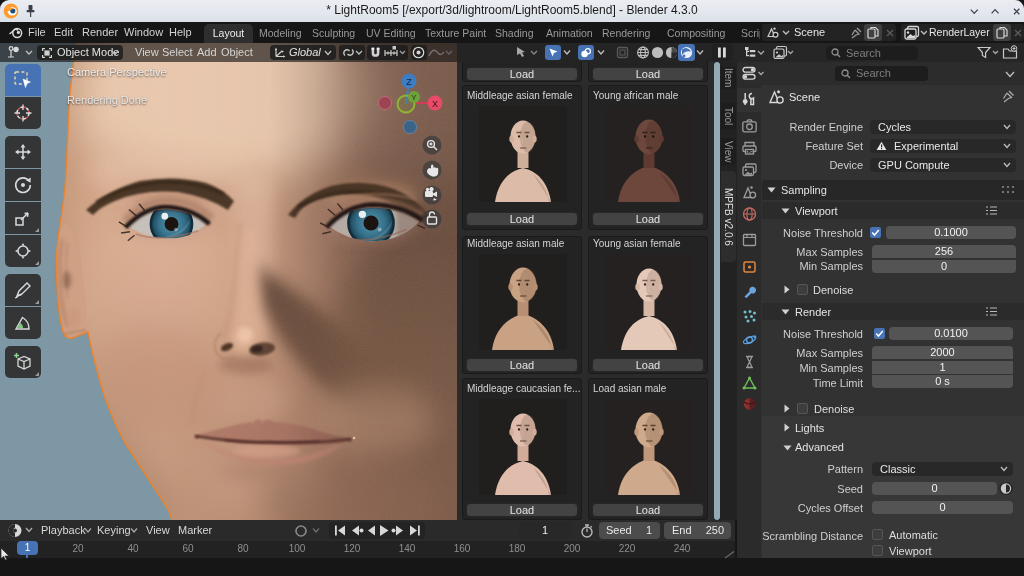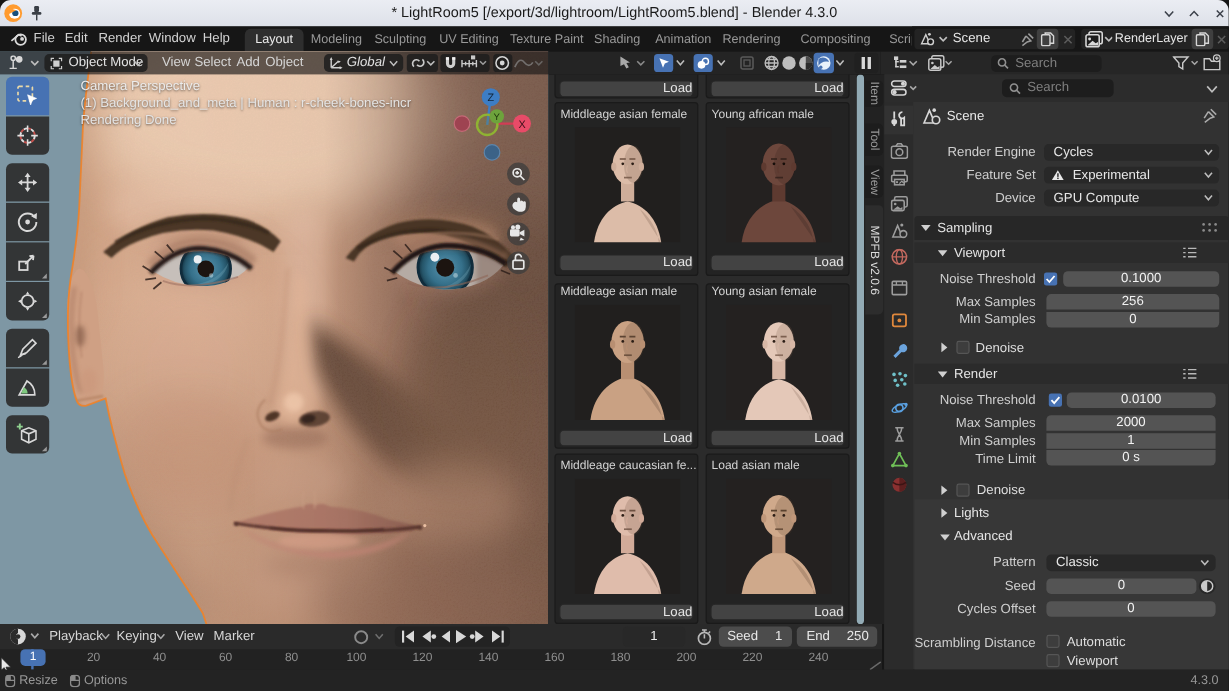--- a/index.html
+++ b/index.html
@@ -28,21 +28,21 @@
 .pfield{position:absolute;background:#545454;border-radius:4px;color:#f2f2f2;text-align:center;line-height:13px;font-size:11px;}
 .pdrop{position:absolute;background:#282828;border-radius:4px;color:#e8e8e8;line-height:14px;font-size:11px;padding-left:8px;}
 
 #sidebar{left:457px;top:62px;width:257px;height:458px;background:#2b2b2b;overflow:hidden;}
 #sscroll{left:714px;top:62px;width:6px;height:458px;background:#93abb5;border-radius:3px;}
 #stabs{left:720px;top:62px;width:17px;height:458px;background:#222222;}
 .sstab{position:absolute;left:1px;width:15px;background:#1d1d1d;color:#9b9b9b;border-radius:0 4px 4px 0;writing-mode:vertical-rl;text-align:center;font-size:10px;}
 .sstab.active{background:#2d2d2d;color:#dcdcdc;}
 .card{position:absolute;background:#232323;border:1px solid #1a1a1a;border-radius:3px;}
 .cardtitle{position:absolute;color:#d4d4d4;font-size:10px;}
-.loadbtn{position:absolute;background:#434343;border:1px solid #272727;border-radius:4px;color:#e4e4e4;font-size:11px;text-align:right;line-height:12px;height:14px;width:112px;}
+.loadbtn{position:absolute;background:#434343;border:1px solid #272727;border-radius:4px;color:#e4e4e4;font-size:11px;text-align:center;line-height:12px;height:14px;width:112px;}
 
 #timeline{left:0;top:520px;width:735px;height:38px;background:#2a2a2a;}
 #tlruler{position:absolute;left:0;top:21px;width:735px;height:17px;background:#222222;}
 .tnum{position:absolute;top:2px;color:#8f8f8f;font-size:10px;transform:translateX(-50%);}
 .tltext{position:absolute;top:4px;font-size:11px;color:#d8d8d8;}
 
 #statusbar{left:0;top:558px;width:1024px;height:18px;background:#232323;color:#989898;font-size:10.5px;}
 .tb{position:absolute;left:0;width:36px;height:32px;background:rgba(44,44,44,0.92);display:flex;align-items:center;justify-content:center;}
 .tb .corner{position:absolute;right:2px;bottom:2px;width:0;height:0;border-left:4px solid transparent;border-bottom:4px solid #9a9a9a;}
 </style></head>
@@ -364,21 +364,20 @@
       <svg width="22" height="22" viewBox="0 0 22 22">
             <path d="M6,8 L12,5.5 L18,8 L18,15 L12,18 L6,15 Z" fill="none" stroke="#d9d9d9" stroke-width="1.3"></path>
             <path d="M6,8 L12,10.5 L18,8 M12,10.5 V18" fill="none" stroke="#d9d9d9" stroke-width="1.3"></path>
             <path d="M4.5,2 V7 M2,4.5 H7" stroke="#8fd18f" stroke-width="1.6"></path>
           </svg>
       <div class="corner"></div>
     </div>
   </div>
 
   <div class="abs" style="left:67px;top:23px;font-size:11px;color:#ececec;text-shadow:0 1px 2px rgba(0,0,0,0.6);white-space:nowrap">Camera Perspective</div>
-  <div class="abs" style="left:67px;top:37px;font-size:11px;color:#e4e4e4;text-shadow:0 1px 2px rgba(0,0,0,0.6);white-space:nowrap">(1) Background_and_meta | Human : r-cheek-bones-incr</div>
   <div class="abs" style="left:67px;top:51px;font-size:11px;color:#e4e4e4;text-shadow:0 1px 2px rgba(0,0,0,0.6);white-space:nowrap">Rendering Done</div>
 
   <svg class="abs" style="left:375px;top:25px" width="75" height="165" viewBox="0 0 75 165">
     <line x1="34" y1="13" x2="31" y2="36" stroke="#3d7dc4" stroke-width="2"></line>
     <line x1="39" y1="35" x2="53" y2="35" stroke="#d23c55" stroke-width="2"></line>
     <circle cx="34" cy="13" r="7.5" fill="#3d7dc4"></circle>
         <text x="34" y="16.5" font-size="9" fill="#0f2438" text-anchor="middle" font-family="Liberation Sans">Z</text>
     <circle cx="60" cy="35" r="7.5" fill="#e84b68"></circle>
         <text x="60" y="38.5" font-size="9" fill="#3c0f18" text-anchor="middle" font-family="Liberation Sans">X</text>
     <circle cx="10" cy="35" r="6.5" fill="#9e4351" stroke="#c46a77" stroke-width="1"></circle>
@@ -1003,27 +1002,12 @@
       <span class="abs" style="left:26px;top:0;width:2px;height:17px;background:#4772b3"></span>
       <span class="abs" style="left:17px;top:0px;width:21px;height:14px;background:#4772b3;border-radius:4px;color:#fff;font-size:10px;text-align:center;line-height:14px">1</span>
       <svg class="abs" style="left:0px;top:7px" width="10" height="12" viewBox="0 0 10 12">
           <path d="M1,0 L9,8 L5,8 L7,12 L5.4,12 L3.5,8.4 L1,10.5 Z" fill="#e8e8e8" stroke="#222" stroke-width="0.7"></path>
         </svg>
       <svg class="abs" style="left:723px;top:10px" width="12" height="8" viewBox="0 0 12 8">
           <path d="M2,7 L11,0.5" stroke="#6a6a6a" stroke-width="1.2"></path>
         </svg>
     </div>
   </div>
-  <div class="abs" id="statusbar">
-    <svg class="abs" style="left:4px;top:4px" width="9" height="11" viewBox="0 0 9 11">
-        <rect x="0.8" y="0.8" width="7.4" height="9.4" rx="2.6" fill="none" stroke="#8a8a8a" stroke-width="1.1"></rect>
-        <path d="M4.5,0.8 V5 M0.8,5 H8.2" stroke="#8a8a8a" stroke-width="1"></path>
-        <path d="M1,1.5 Q1,0.8 2.2,0.8 H4.5 V5 H1 Z" fill="#8a8a8a"></path>
-      </svg>
-    <span class="abs" style="left:16px;top:3px">Resize</span>
-    <svg class="abs" style="left:58px;top:4px" width="9" height="11" viewBox="0 0 9 11">
-        <rect x="0.8" y="0.8" width="7.4" height="9.4" rx="2.6" fill="none" stroke="#8a8a8a" stroke-width="1.1"></rect>
-        <path d="M4.5,0.8 V5 M0.8,5 H8.2" stroke="#8a8a8a" stroke-width="1"></path>
-        <path d="M1,1.5 Q1,0.8 2.2,0.8 H4.5 V5 H1 Z" fill="#8a8a8a"></path>
-      </svg>
-    <span class="abs" style="left:70px;top:3px">Options</span>
-    <span class="abs" style="left:992px;top:3px">4.3.0</span>
-  </div>
 </div>
 </body></html>

